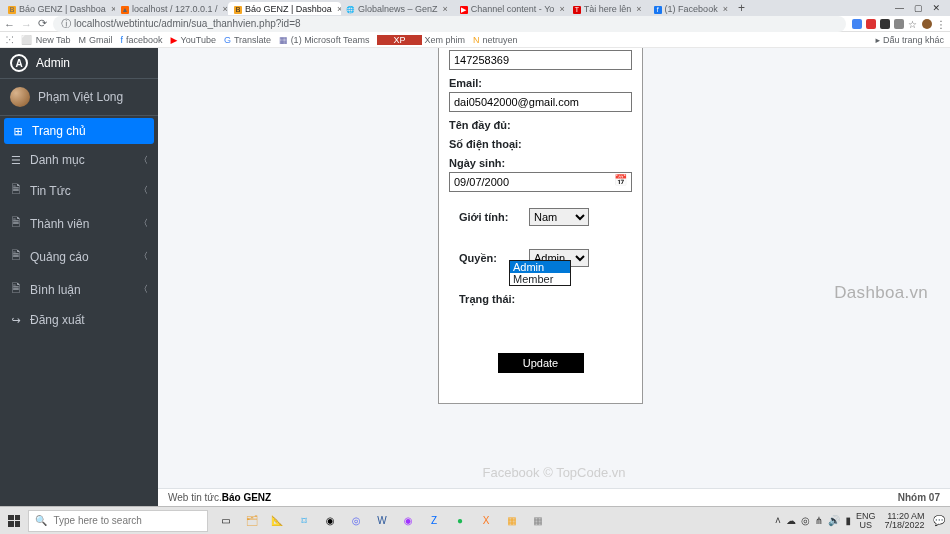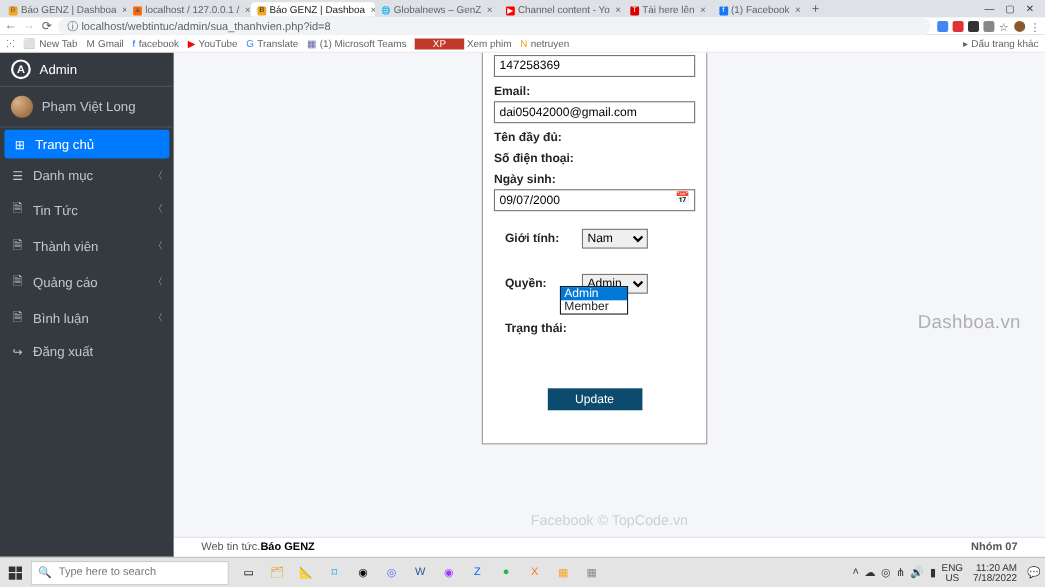--- a/index.html
+++ b/index.html
@@ -42,23 +42,23 @@
 .form-card { position:absolute; left:280px; top:-5px; width:205px; border:1px solid #999; background:#fff; padding:6px 10px 14px; font-size:11px; color:#212529; }
 .form-card label { font-weight:600; display:block; margin:7px 0 3px; font-size:11px; }
 .form-card .tin { width:183px; height:20px; border:1px solid #767676; padding:1px 4px; font-size:11px; background: #fff; }
 .form-card .row { display:flex; align-items:center; gap:8px; margin-top:9px; }
 .form-card .row label { margin:10px; min-width:52px; }
 .form-card select { height:18px; border:1px solid #767676; font-size:11px; background:#efefef; }
 .sel-wide { width:60px; }
 .dropdown-open { position:absolute; border:1px solid #1a1a1a; background:#fff; font-size:11px; width:62px; }
 .dropdown-open div { padding:0 3px; }
 .dropdown-open .hl { background:#0078d7; color:#fff; }
-.update-btn { display:block; margin:38px auto 16px; background:#0c4a6e; color:#fff; border:none; width:86px; height:20px; font-size:11px; cursor:pointer; }
-
-.footer { position:absolute; left:0; right:0; bottom:0; height:18px; display:flex; align-items:center; padding:0 25px; font-size:10px; color:#555; background:#fff; border-top:1px solid #dee2e6; }
+.update-btn { display:block; margin:38px auto 16px; background:#000000; color:#fff; border:none; width:86px; height:20px; font-size:11px; cursor:pointer; }
+
+.footer { position:absolute; left:0; right:0; bottom:0; height:18px; display:flex; align-items:center; padding:0 10px; font-size:10px; color:#555; background:#fff; border-top:1px solid #dee2e6; }
 .footer .brand { font-weight:700; color:#000; }
 .footer .right { margin-left:auto; }
 
 .topcode-wm { position:absolute; right:22px; top:235px; font-size:17px; color:#b0b0b0; font-weight:400; letter-spacing:0.3px; pointer-events:none; }
 .copyright-wm { position:absolute; left:50%; transform:translateX(-50%); bottom:26px; color:#cfcfcf; font-size:13px; pointer-events:none; }
 
 
 .taskbar { height:28px; background:#e4e4e4; display:flex; align-items:center; border-top:1px solid #bbb; font-size:10px; }
 .taskbar .start { width:28px; height:28px; display:flex; align-items:center; justify-content:center; }
 .taskbar .winlogo { width:12px; height:12px; display:grid; grid-template-columns:1fr 1fr; grid-template-rows:1fr 1fr; gap:1px; }

